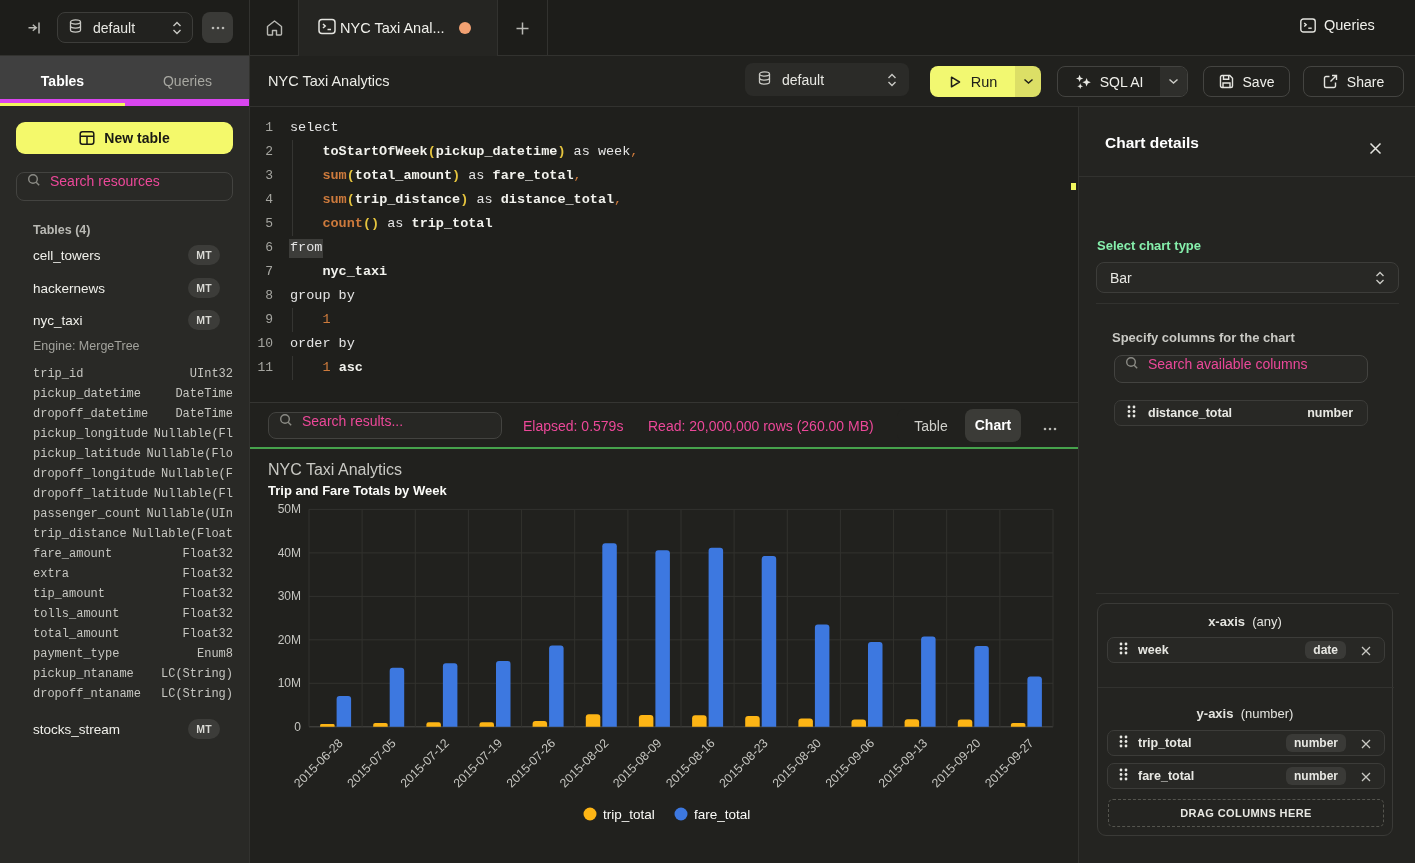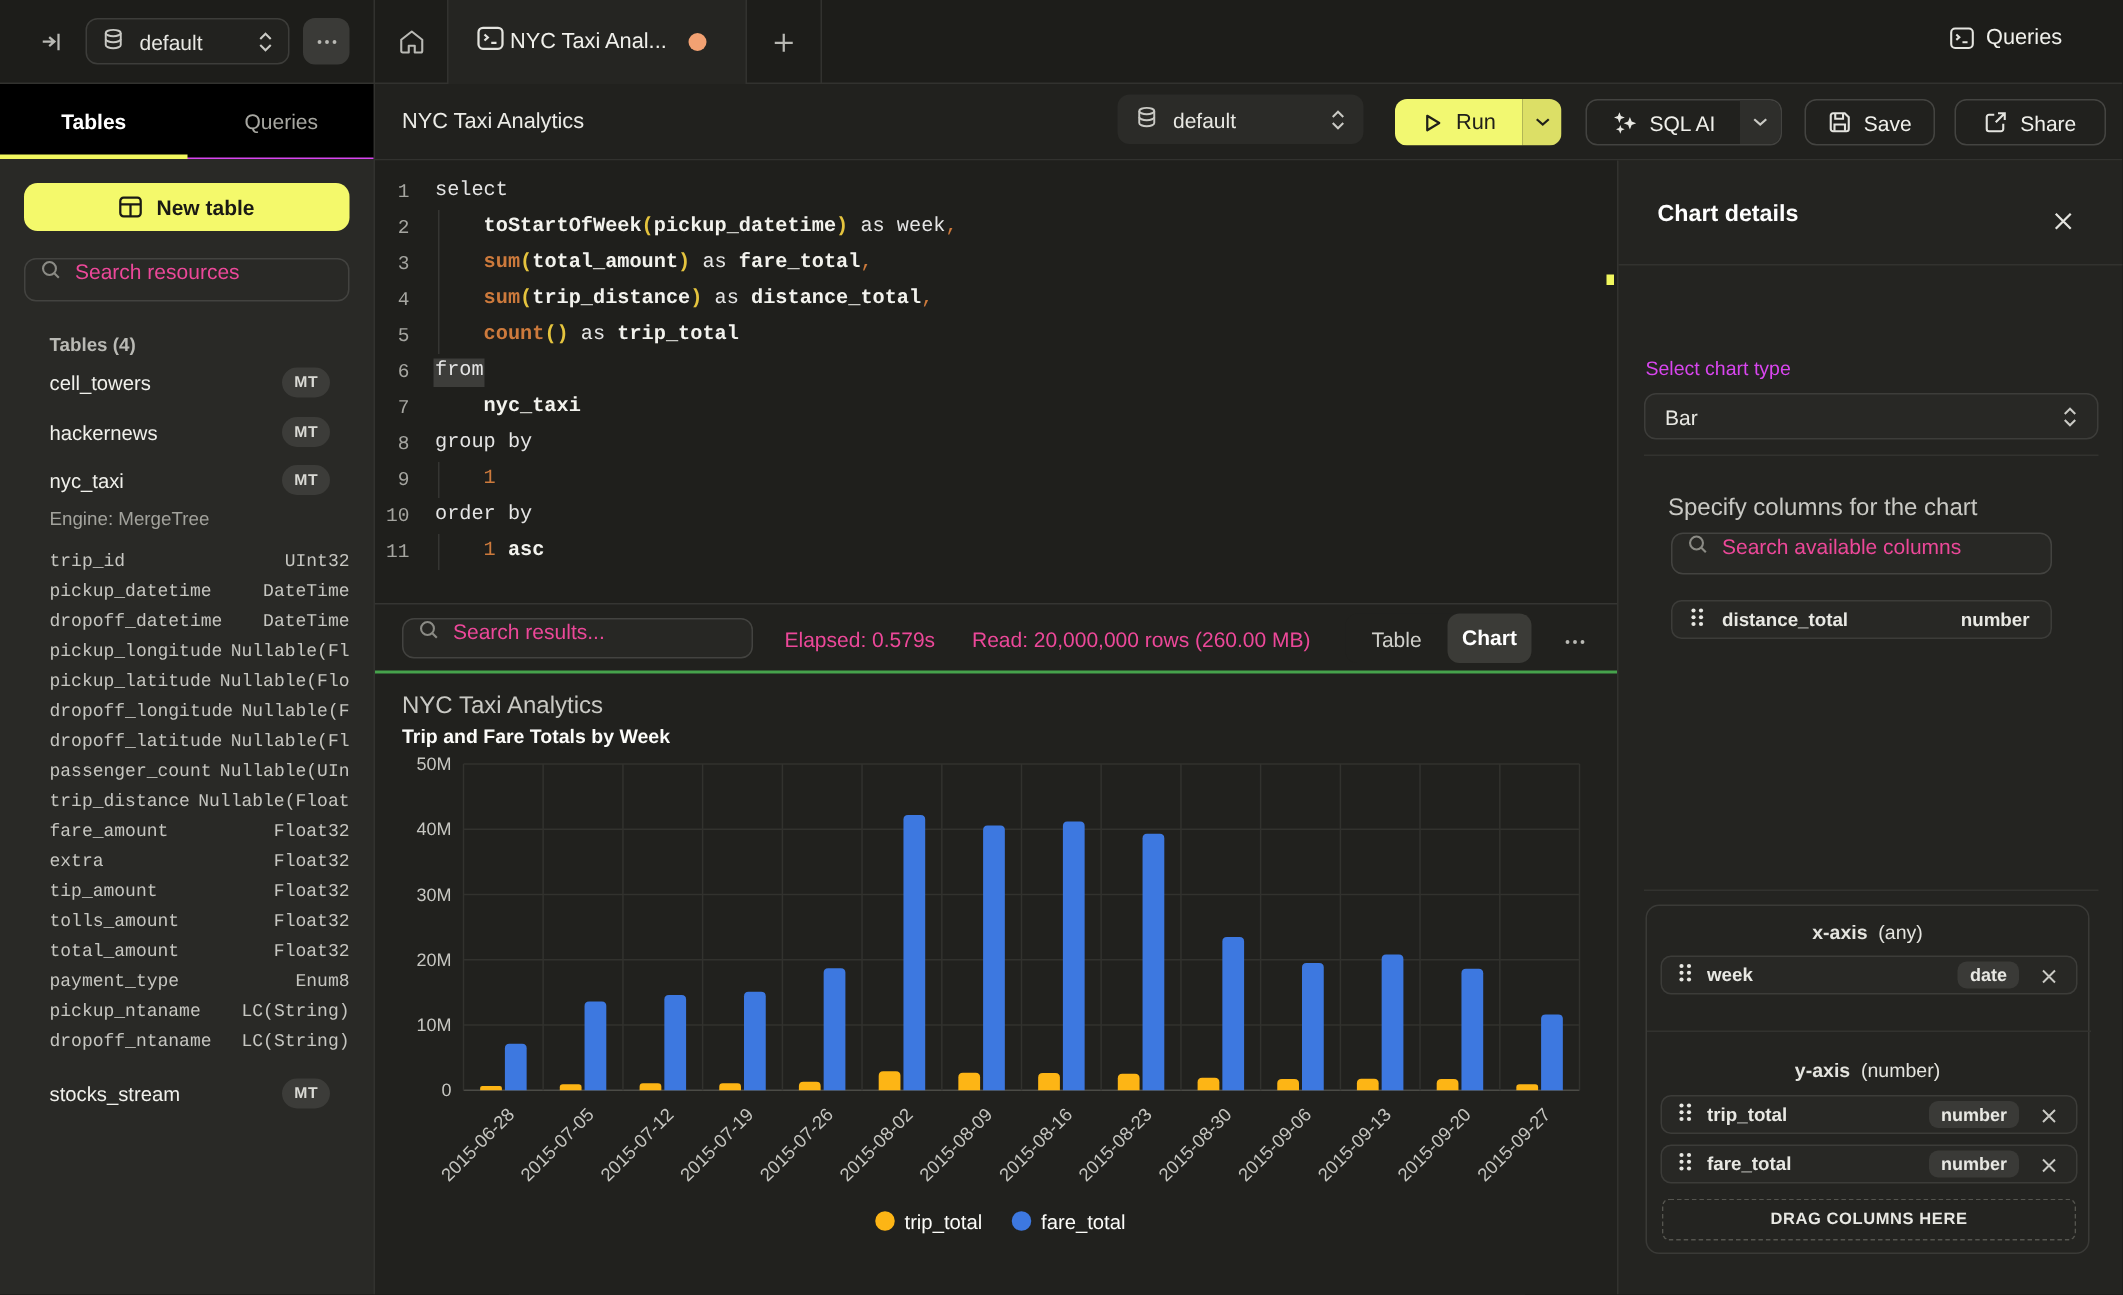--- a/index.html
+++ b/index.html
@@ -11,21 +11,21 @@
 #tb-left{position:absolute;left:0;top:0;width:250px;height:56px;border-right:1px solid #32322f}
 .sel{display:flex;align-items:center;border:1px solid #3d3d3a;border-radius:8px;background:#22221f;color:#e8e8e3}
 #db-sel{position:absolute;left:57px;top:12px;width:136px;height:31px;padding:0 10px;font-size:14px}
 #dots-btn{position:absolute;left:202px;top:12px;width:31px;height:31px;background:#3a3a37;border-radius:8px;display:flex;align-items:center;justify-content:center}
 #tab-active{position:absolute;left:298px;top:0;width:200px;height:56px;background:#252522;border-left:1px solid #32322f;border-right:1px solid #32322f;display:flex;align-items:center}
 #tab-sep{position:absolute;left:547px;top:0;width:1px;height:56px;background:#32322f}
 .dot{width:12px;height:12px;border-radius:50%;background:#f2a172}
 #queries-btn{position:absolute;left:1300px;top:17px;display:flex;align-items:center;gap:8px;font-size:14.5px;color:#f0f0eb}
 
 #sidebar{position:absolute;left:0;top:56px;width:250px;height:807px;background:#292926;border-right:1px solid #32322f}
-#sb-tabs{position:absolute;left:0;top:0;width:249px;height:50px;background:#000000;border-bottom:1px solid #d946ef}
+#sb-tabs{position:absolute;left:0;top:0;width:249px;height:50px;background:#404040;border-bottom:7px solid #d946ef}
 .sb-tab{position:absolute;top:0;height:50px;width:125px;display:flex;align-items:center;justify-content:center;font-size:14px}
 #sb-underline{position:absolute;left:0;top:47px;width:125px;height:3px;background:#f1f75e}
 #newtable{position:absolute;left:16px;top:66px;width:217px;height:32px;background:#f4f96b;border-radius:9px;color:#1a1a14;font-weight:bold;font-size:14px;display:flex;align-items:center;justify-content:center;gap:9px}
 .search{display:flex;gap:9px;border:1px solid #434340;border-radius:8px;color:#ec4899;font-size:14px;background:transparent}
 #sb-search{position:absolute;left:16px;top:116px;width:217px;height:29px;padding:0 10px}
 #sb-list{position:absolute;left:0;top:158px;width:249px;bottom:0;font-size:13.5px}
 .trow{position:absolute;left:33px;right:16px;height:20px;display:flex;align-items:center}
 .tname{color:#f0f0eb;font-weight:500}
 .badge{position:absolute;right:13px;background:#3c3c39;border-radius:10px;height:20px;padding:0 8px;display:flex;align-items:center;font-size:10.5px;font-weight:bold;color:#d9d9d4;letter-spacing:.3px}
 .crow{position:absolute;left:33px;width:200px;height:20px;font-family:"Liberation Mono",monospace;font-size:12px;color:#c6c6c1;display:flex;justify-content:space-between;align-items:center}
@@ -65,24 +65,24 @@
 
 #chart{position:absolute;left:250px;top:449px;width:828px;height:414px;background:#21211e}
 
 #rpanel{position:absolute;left:1078px;top:107px;width:337px;height:756px;background:#242421;border-left:1px solid #32322f}
 #rp-head{position:absolute;left:0;top:0;width:337px;height:70px;border-bottom:1px solid #32322f}
 #rp-title{position:absolute;left:26px;top:27px;font-size:15.5px;font-weight:bold;color:#fff}
 #rp-x{position:absolute;left:290px;top:34px}
 #rp-tabs{position:absolute;left:0;top:70px;width:337px;height:44px;border-bottom:1px solid #32322f}
 .rp-tab{position:absolute;top:0;height:44px;width:168px;display:flex;align-items:center;justify-content:center;font-size:14.5px}
 #rp-underline{position:absolute;left:0;top:41px;width:169px;height:3px;background:#f1f75e}
-#rp-label1{position:absolute;left:18px;top:131px;font-size:13px;font-weight:400;color:#d946ef}
+#rp-label1{position:absolute;left:18px;top:131px;font-size:13px;font-weight:700;color:#86efac}
 #bar-sel{position:absolute;left:17px;top:155px;width:303px;height:31px;padding:0 13px;font-size:14px;background:#282825;display:flex;align-items:center;justify-content:space-between}
 .rp-div{position:absolute;left:17px;width:303px;height:1px;background:#32322f}
-#rp-label2{position:absolute;left:33px;top:223px;font-size:16px;font-weight:normal;color:#c9c9c4}
+#rp-label2{position:absolute;left:33px;top:223px;font-size:13px;font-weight:bold;color:#c9c9c4}
 #col-search{position:absolute;left:35px;top:248px;width:254px;height:28px;padding:0 10px;background:#282825}
 .colitem{position:absolute;height:26px;border:1px solid #3c3c39;border-radius:7px;background:#282825;display:flex;align-items:center;font-size:12.5px;font-weight:bold;color:#e8e8e3}
 .pill{background:#3a3a37;border-radius:6px;padding:2px 8px;font-size:12px;font-weight:bold;color:#e8e8e3}
 #axisbox{position:absolute;left:18px;top:496px;width:296px;height:233px;border:1px solid #3a3a37;border-radius:9px;background:#242421}
 .axhdr{position:absolute;width:100%;text-align:center;font-size:13px;color:#e4e4df}
 .axhdr b{font-weight:bold}
 #dragbox{position:absolute;left:10px;top:195px;width:276px;height:28px;border:1.5px dashed #55554f;border-radius:5px;display:flex;align-items:center;justify-content:center;font-size:11px;font-weight:bold;letter-spacing:.4px;color:#e8e8e3}
 </style></head>
 <body>
 <div id="app">

